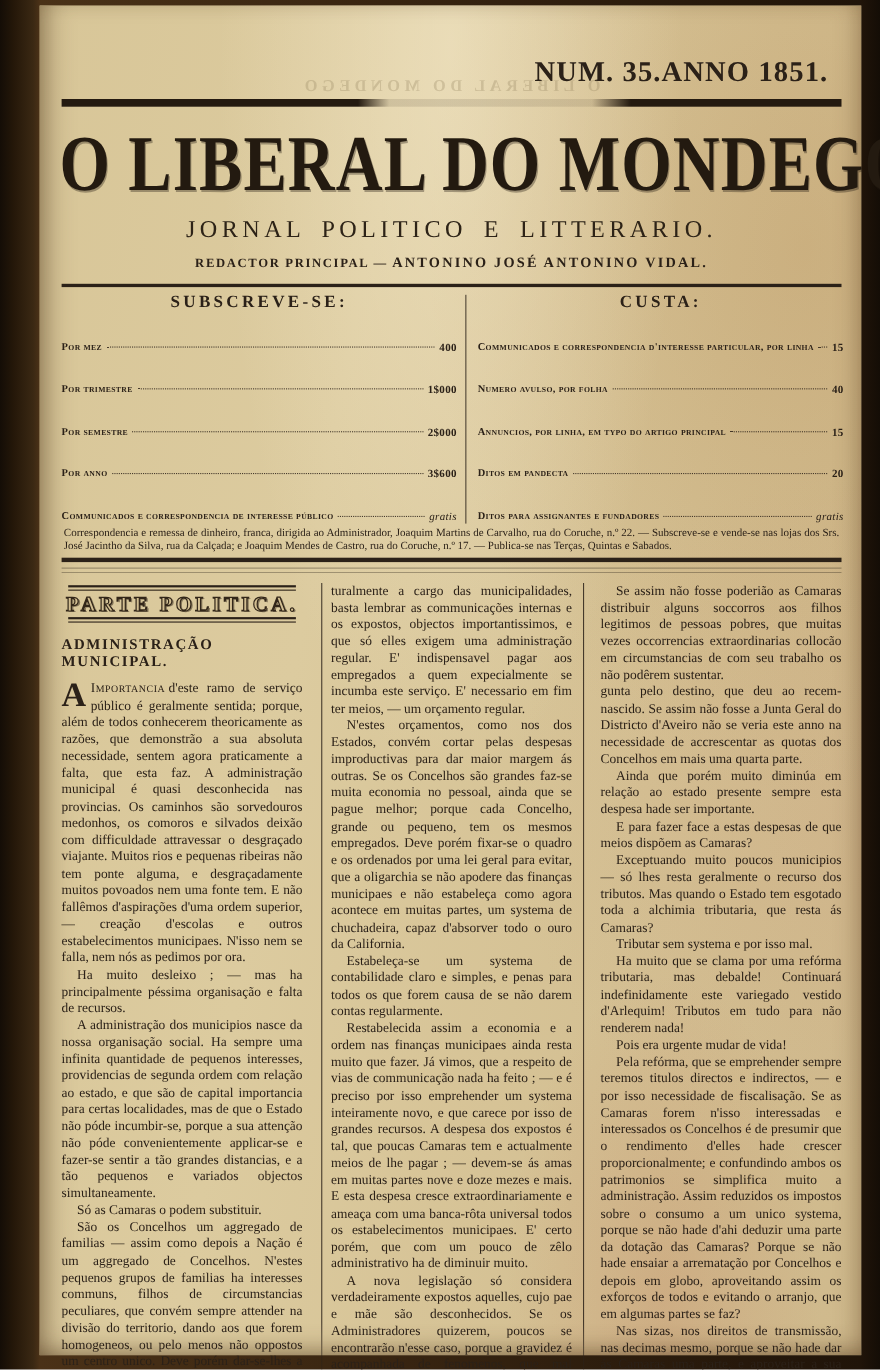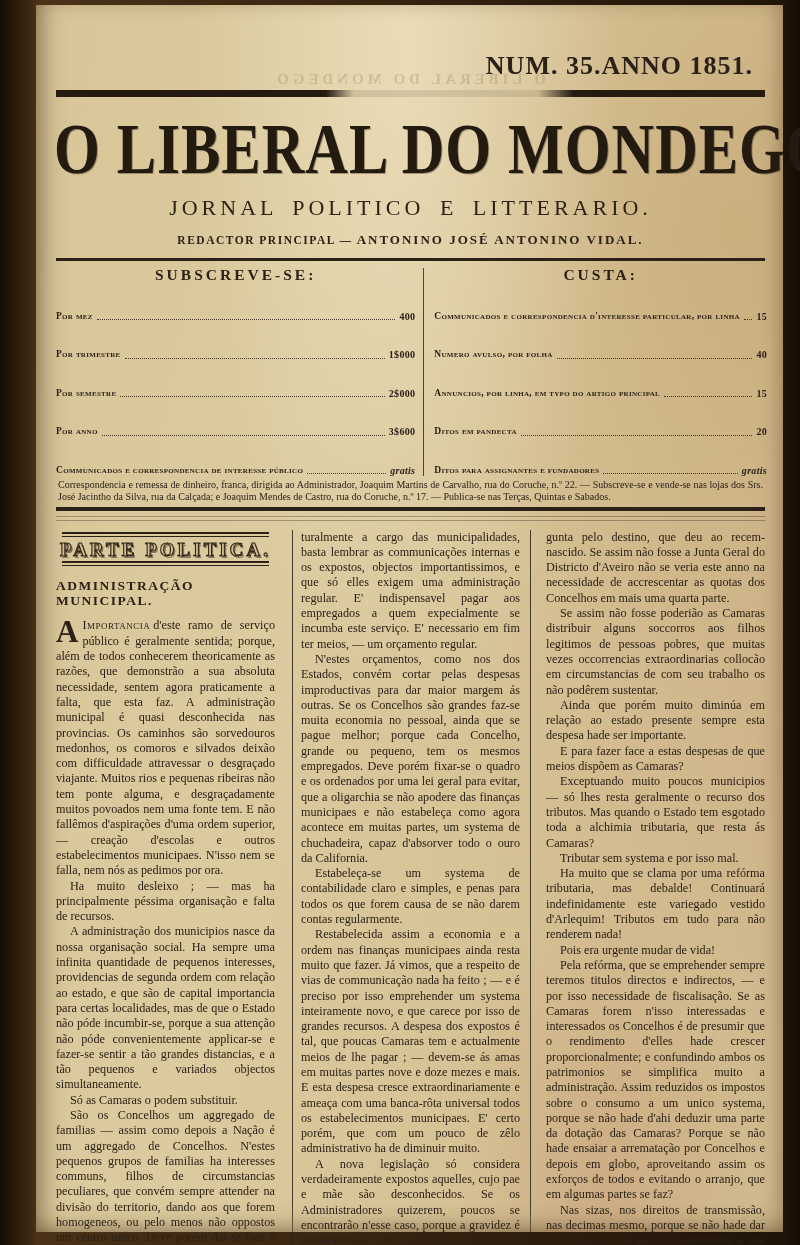--- a/index.html
+++ b/index.html
@@ -39,25 +39,25 @@
   .redactor .pre{ font-size:11.5px; font-weight:bold; letter-spacing:1.5px; }
   .redactor .name{ font-size:13px; font-weight:bold; letter-spacing:2px; }
   .rule{ border:0; background:#2b2118; margin:0 2px; }
   .rule.thin{ height:2.5px; margin-top:10px; }
   .rule.thick{ height:4px; margin-top:4px; }
   .subs-block{ display:flex; margin-top:5px; align-items:stretch; }
   .subs-col{ flex:1.08; padding:0 6px 0 2px; }
   .subs-col.right{ flex:1; padding:0 0 0 8px; }
   .subs-divider{ width:1px; background:rgba(43,33,24,.8); margin:2px 2px 0; }
   .subs-title{ text-align:center; font-weight:bold; font-size:15.5px; letter-spacing:3px; margin-bottom:4px; }
-  .price-row{ display:flex; align-items:flex-end; font-variant:small-caps; font-size:9.5px; line-height:11.5px; font-weight:bold; letter-spacing:.3px;margin-top:27px; }
+  .price-row{ display:flex; align-items:center; font-variant:small-caps; font-size:9.5px; line-height:11.5px; font-weight:bold; letter-spacing:.3px;margin-top:27px; }
   .price-row .lbl{ white-space:nowrap; }
   .price-row .dots{ flex:1; border-bottom:1.5px dotted rgba(43,33,24,.85); margin:0 4px 2px; min-width:8px; }
   .price-row .val{ white-space:nowrap; font-size:10px; }
-  .price-row .val.it{ font-style:italic; font-variant:normal; font-weight:bold; }
+  .price-row .val.it{ font-style:italic; font-variant:normal; font-weight:normal; }
   .note{ margin-top:3px; font-size:10px; line-height:11.8px; text-align:justify; padding:0 4px; }
   .date-row{ display:flex; align-items:center; margin:5px 2px 0; }
   .side-rule{ flex:1; height:5px; border-top:1px solid rgba(43,33,24,.35); border-bottom:1px solid rgba(43,33,24,.35); }
   .dateline{ font-size:21px; font-weight:bold; letter-spacing:3px; word-spacing:8px; padding:0 22px; white-space:nowrap; }
   .columns{ position:relative; display:flex; margin-top:9px; height:782px; overflow:hidden; }
   .vsep{ position:absolute; top:0; bottom:18px; width:1.2px;
     background:linear-gradient(rgba(43,33,24,.85) 88%, rgba(43,33,24,0)); }
   .vsep.v1{ left:33.4%; } .vsep.v2{ left:66.7%; }
   .col{ flex:1; min-width:0; padding:0 13px; font-size:12.2px; line-height:15.3px; text-align:justify; }
   .col.c1{ padding-left:2px; } .col.c3{ padding-right:2px; }
@@ -185,22 +185,22 @@
 
     <div class="col c2">
       <p class="para noind">turalmente a cargo das municipalidades, basta lembrar as communicações internas e os expostos, objectos importantissimos, e que só elles exigem uma administração regular. E' indispensavel pagar aos empregados a quem expecialmente se incumba este serviço. E' necessario em fim ter meios, — um orçamento regular.</p>
       <p class="para">N'estes orçamentos, como nos dos Estados, convém cortar pelas despesas improductivas para dar maior margem ás outras. Se os Concelhos são grandes faz-se muita economia no pessoal, ainda que se pague melhor; porque cada Concelho, grande ou pequeno, tem os mesmos empregados. Deve porém fixar-se o quadro e os ordenados por uma lei geral para evitar, que a oligarchia se não apodere das finanças municipaes e não estabeleça como agora acontece em muitas partes, um systema de chuchadeira, capaz d'absorver todo o ouro da California.</p>
       <p class="para">Estabeleça-se um systema de contabilidade claro e simples, e penas para todos os que forem causa de se não darem contas regularmente.</p>
       <p class="para">Restabelecida assim a economia e a ordem nas finanças municipaes ainda resta muito que fazer. Já vimos, que a respeito de vias de communicação nada ha feito ; — e é preciso por isso emprehender um systema inteiramente novo, e que carece por isso de grandes recursos. A despesa dos expostos é tal, que poucas Camaras tem e actualmente meios de lhe pagar ; — devem-se ás amas em muitas partes nove e doze mezes e mais. E esta despesa cresce extraordinariamente e ameaça com uma banca-rôta universal todos os estabelecimentos municipaes. E' certo porém, que com um pouco de zêlo administrativo ha de diminuir muito.</p>
       <p class="para">A nova legislação só considera verdadeiramente expostos aquelles, cujo pae e mãe são desconhecidos. Se os Administradores quizerem, poucos se encontrarão n'esse caso, porque a gravidez é acompanhada de fenomenos, que mal podem occultar-se. Mas que? Actualmente, se algures se toma nota d'alguma mulher, que aparece n'esse estado, ninguem depois lhe per-</p>
     </div>
 
     <div class="col c3">
+      <p class="para">Se assim não fosse poderião as Camaras distribuir alguns soccorros aos filhos legitimos de pessoas pobres, que muitas vezes occorrencias extraordinarias collocão em circumstancias de com seu trabalho os não podêrem sustentar.</p>
       <p class="para noind">gunta pelo destino, que deu ao recem-nascido. Se assim não fosse a Junta Geral do Districto d'Aveiro não se veria este anno na necessidade de accrescentar as quotas dos Concelhos em mais uma quarta parte.</p>
-      <p class="para">Se assim não fosse poderião as Camaras distribuir alguns soccorros aos filhos legitimos de pessoas pobres, que muitas vezes occorrencias extraordinarias collocão em circumstancias de com seu trabalho os não podêrem sustentar.</p>
       <p class="para">Ainda que porém muito diminúa em relação ao estado presente sempre esta despesa hade ser importante.</p>
       <p class="para">E para fazer face a estas despesas de que meios dispõem as Camaras?</p>
       <p class="para">Exceptuando muito poucos municipios — só lhes resta geralmente o recurso dos tributos. Mas quando o Estado tem esgotado toda a alchimia tributaria, que resta ás Camaras?</p>
       <p class="para">Tributar sem systema e por isso mal.</p>
       <p class="para">Ha muito que se clama por uma refórma tributaria, mas debalde! Continuará indefinidamente este variegado vestido d'Arlequim! Tributos em tudo para não renderem nada!</p>
       <p class="para">Pois era urgente mudar de vida!</p>
       <p class="para">Pela refórma, que se emprehender sempre teremos titulos directos e indirectos, — e por isso necessidade de fiscalisação. Se as Camaras forem n'isso interessadas e interessados os Concelhos é de presumir que o rendimento d'elles hade crescer proporcionalmente; e confundindo ambos os patrimonios se simplifica muito a administração. Assim reduzidos os impostos sobre o consumo a um unico systema, porque se não hade d'ahi deduzir uma parte da dotação das Camaras? Porque se não hade ensaiar a arrematação por Concelhos e depois em globo, aproveitando assim os exforços de todos e evitando o arranjo, que em algumas partes se faz?</p>
       <p class="para">Nas sizas, nos direitos de transmissão, nas decimas mesmo, porque se não hade dar ás Camaras uma parte, e aproveitar a sua fiscalisação?</p>
       <p class="para">Assim as Camaras terião uma dotação certa; e a administração seria</p>
     </div>

